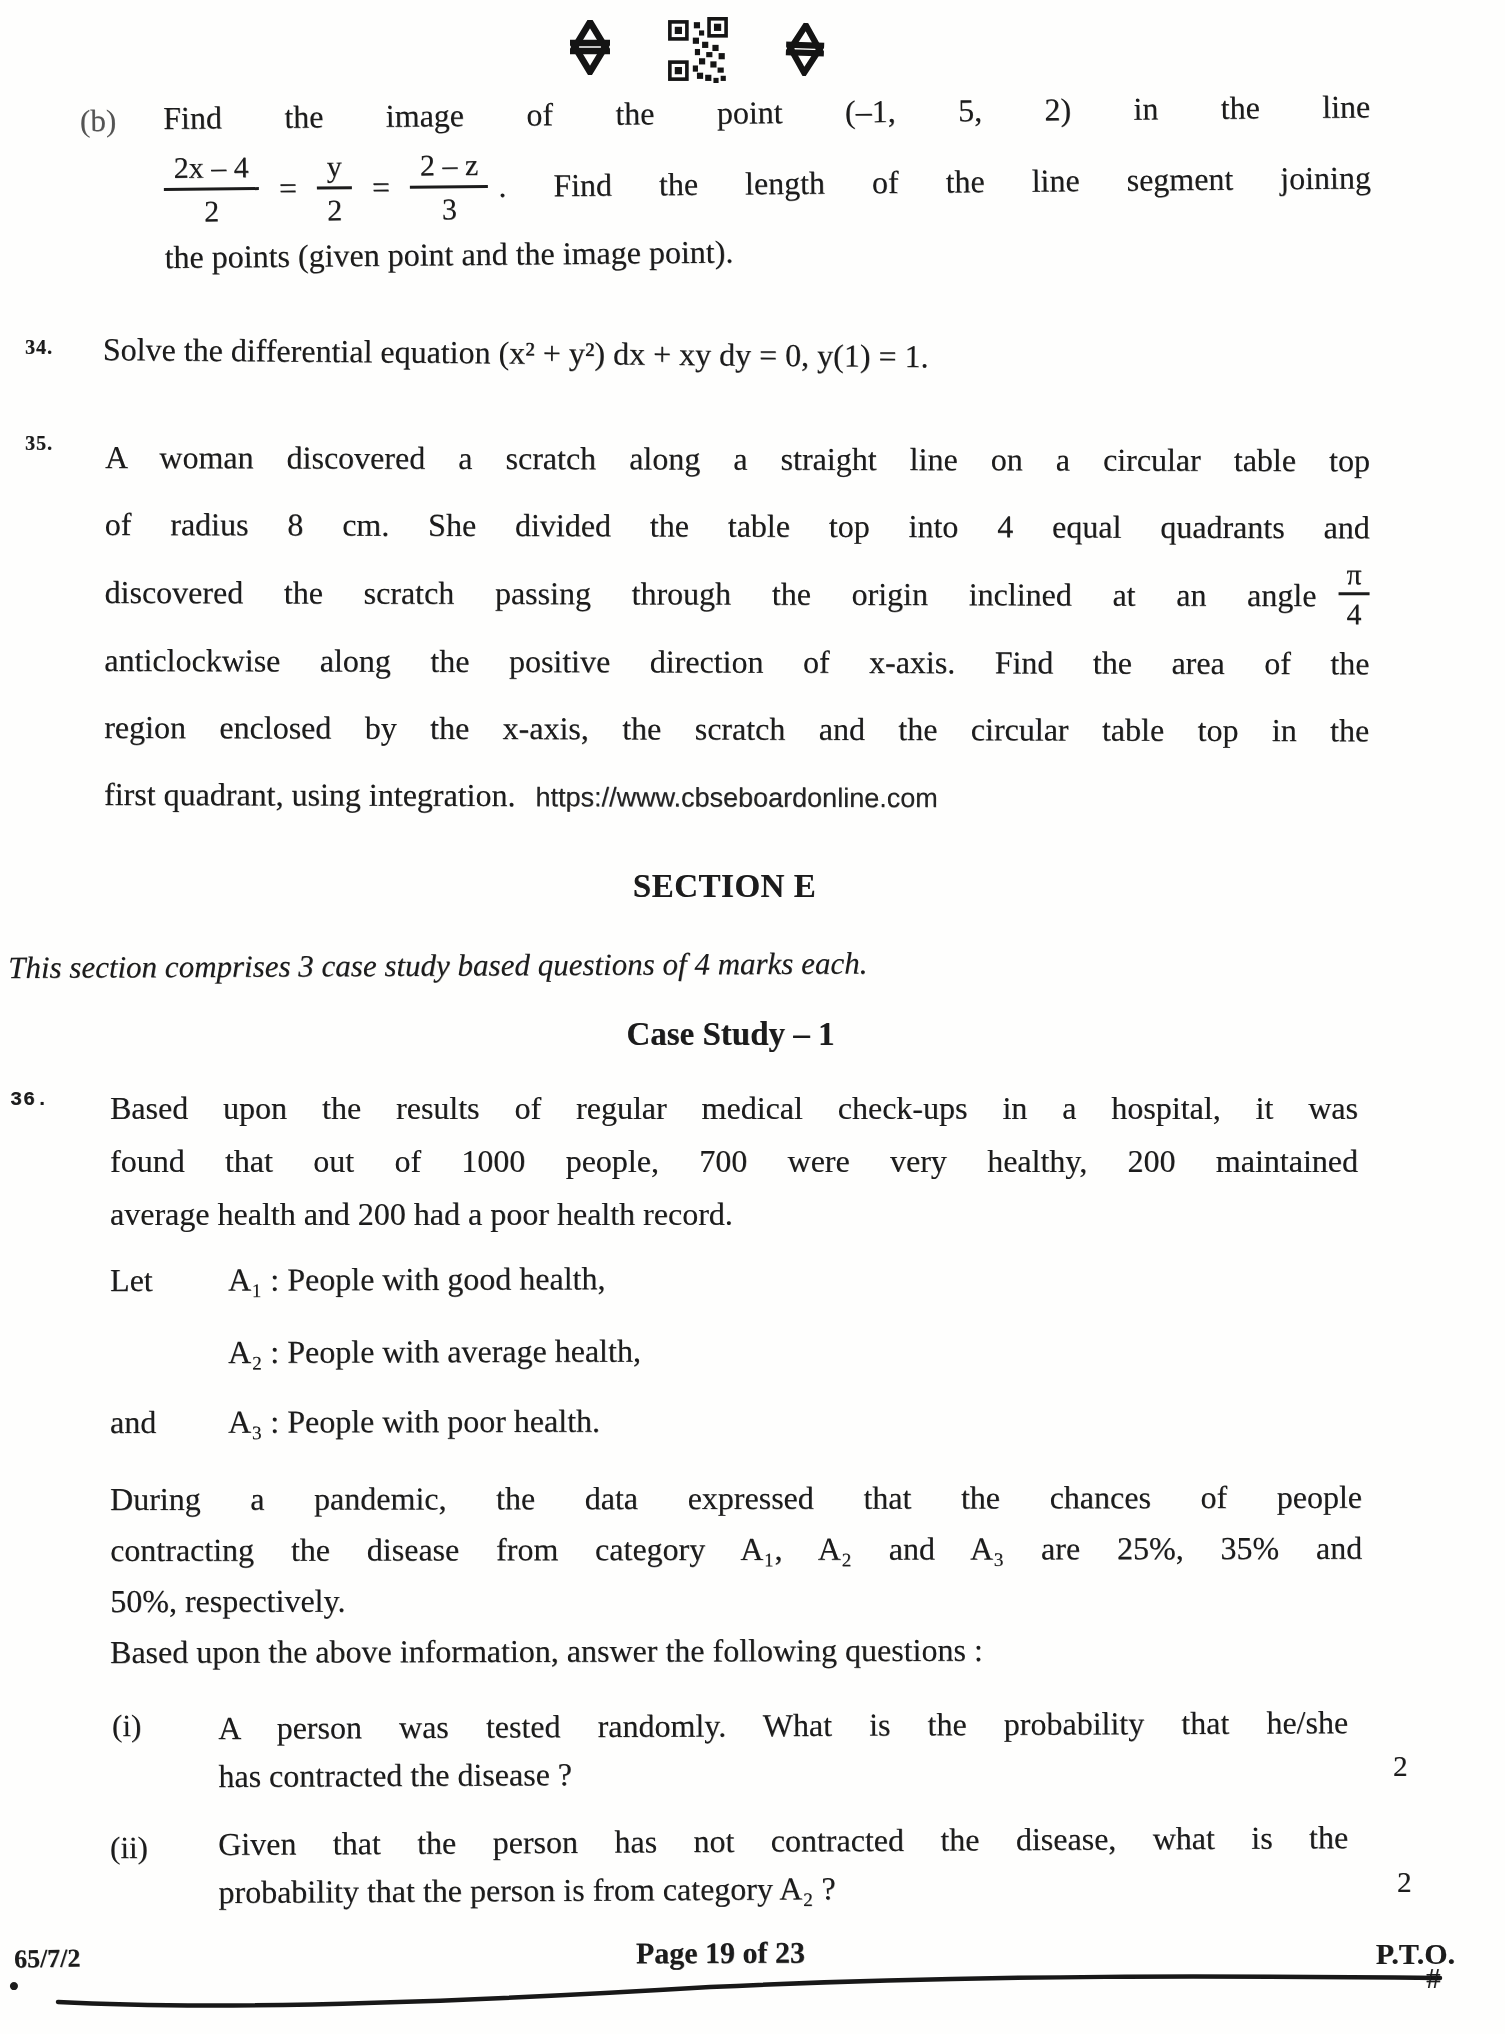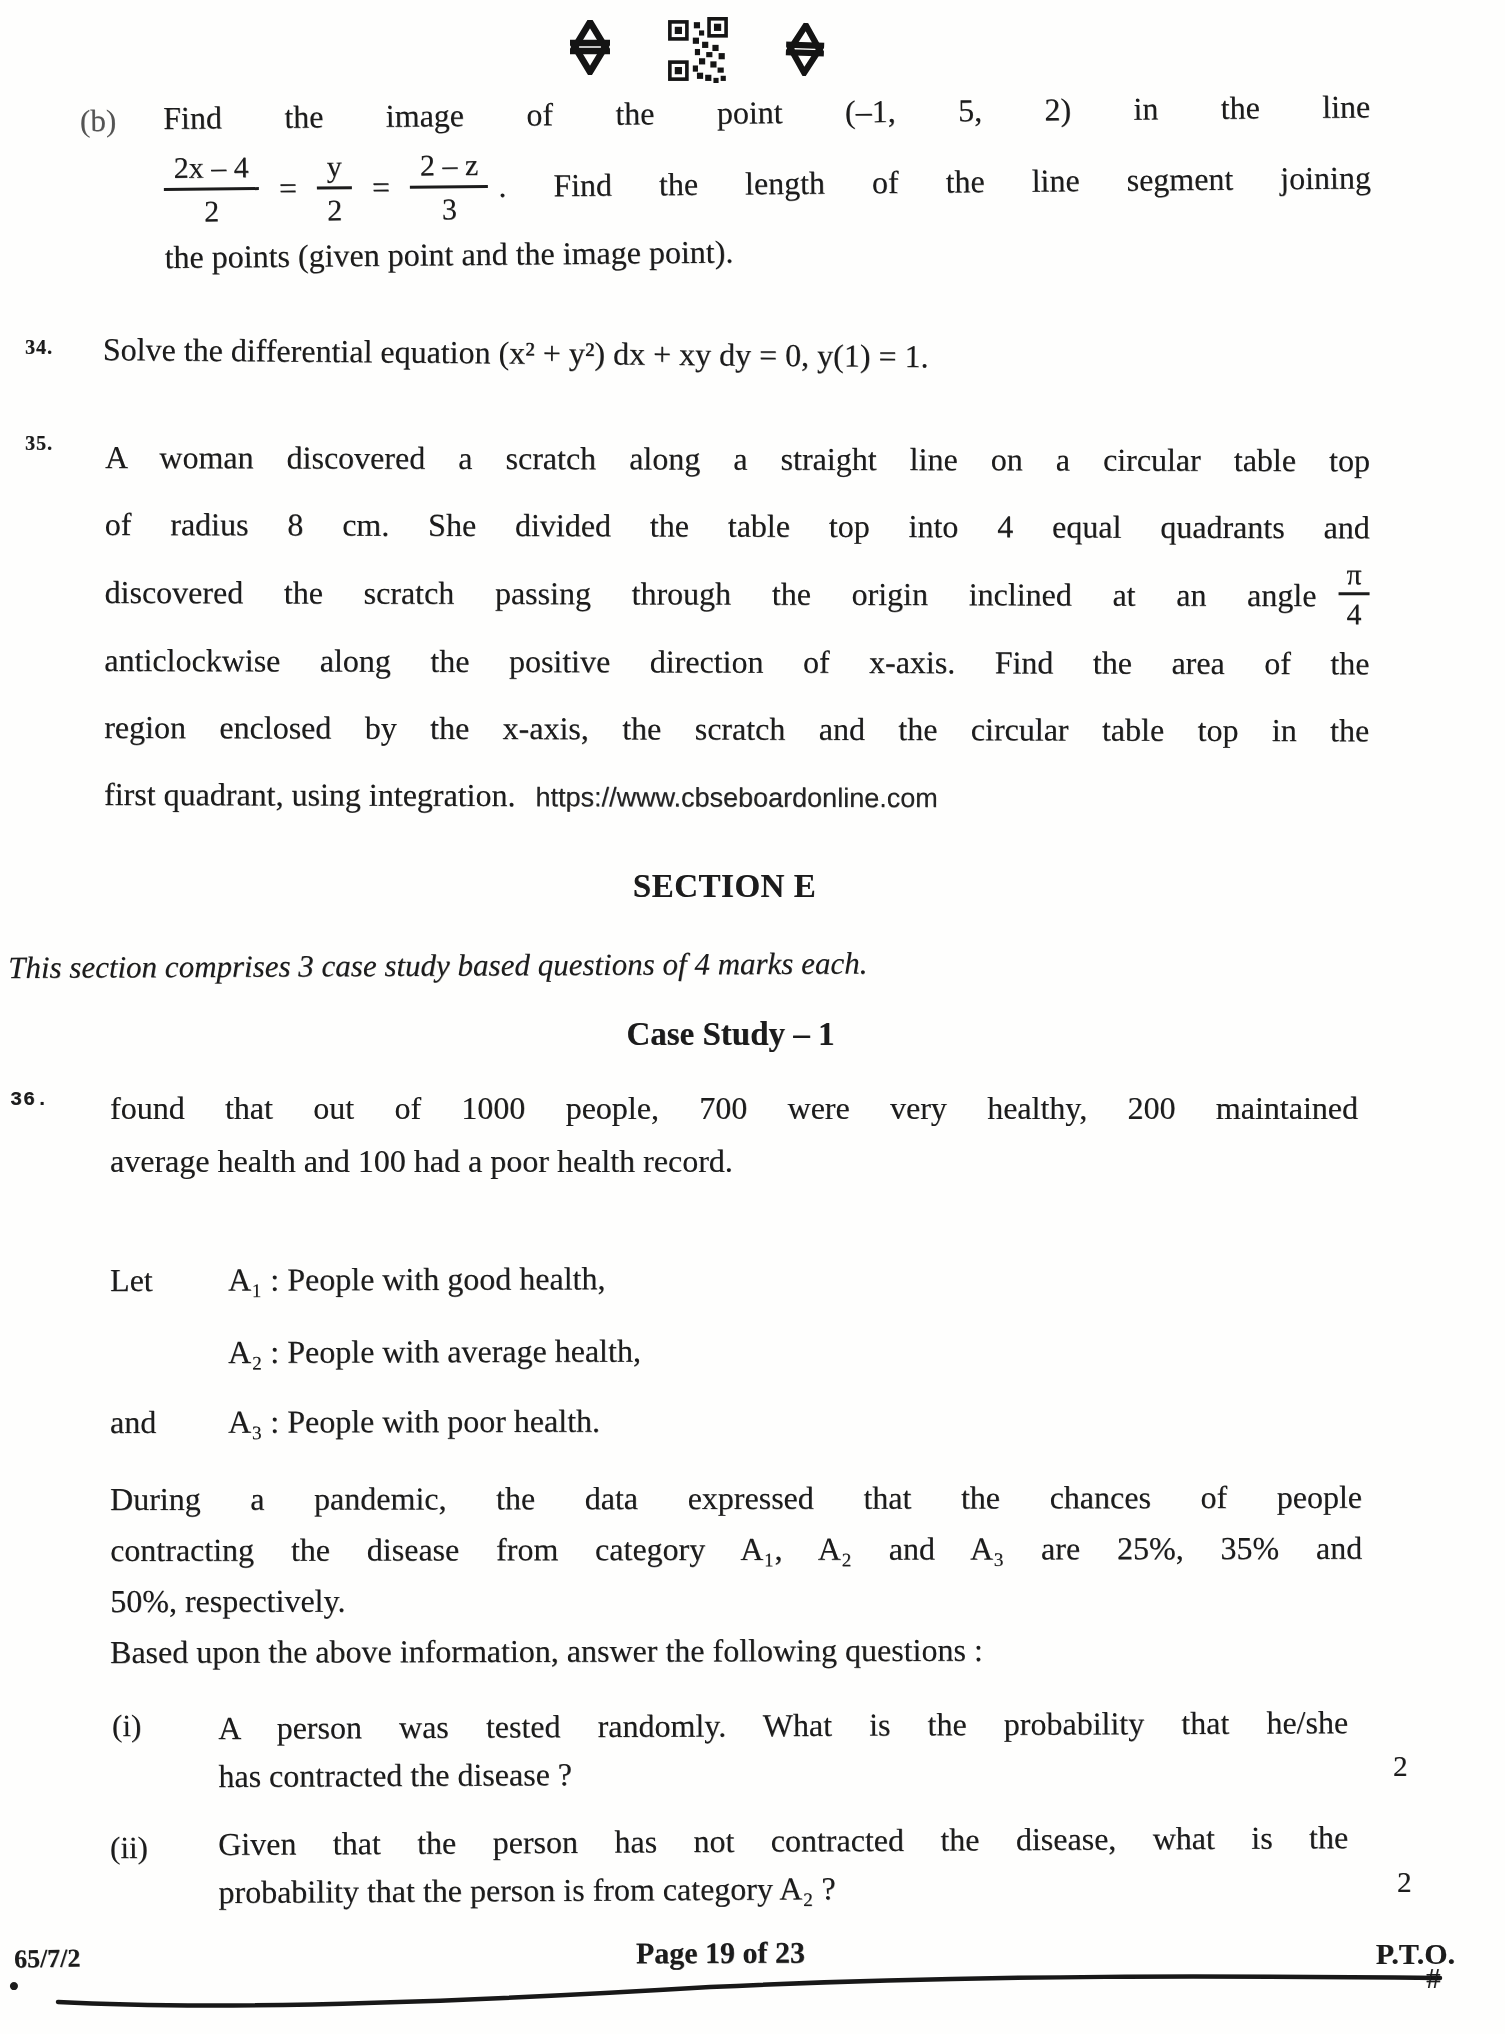--- a/index.html
+++ b/index.html
@@ -124,22 +124,23 @@
       <span class="urlfont">https://www.cbseboardonline.com</span>
     </div>
   </div>
 
   <div class="abs center-line b ink" style="top:868px;font-size:33px;letter-spacing:0.5px;transform:translateX(-28px);">SECTION E</div>
   <div class="abs ink" style="left:8px;top:950px;font-style:italic;font-size:31px;transform:rotate(-0.3deg);transform-origin:left top;">This section comprises 3 case study based questions of 4 marks each.</div>
   <div class="abs center-line b ink" style="top:1016px;font-size:33px;transform:translateX(-22px);">Case Study – 1</div>
 
   <div class="abs qnum ink" style="left:10px;top:1088px;font-family:Liberation Mono, monospace;">36.</div>
   <div class="abs ink" style="left:110px;top:1082px;width:1248px;line-height:53px;">
+    <div class="line just">Based upon the results of regular medical check-ups in a hospital, it was</div>
     <div class="line just">found that out of 1000 people, 700 were very healthy, 200 maintained</div>
-    <div class="line">average health and 100 had a poor health record.</div>
+    <div class="line">average health and 200 had a poor health record.</div>
   </div>
 
   <div class="abs ink" style="left:110px;top:1262px;display:flex;transform:rotate(-0.2deg);transform-origin:left top;">
     <span style="width:118px;">Let</span>
     <span>A₁ : People with good health,</span>
   </div>
   <div class="abs ink" style="left:228px;top:1334px;transform:rotate(-0.2deg);transform-origin:left top;">A₂ : People with average health,</div>
   <div class="abs ink" style="left:110px;top:1404px;display:flex;transform:rotate(-0.15deg);transform-origin:left top;">
     <span style="width:118px;">and</span>
     <span>A₃ : People with poor health.</span>

